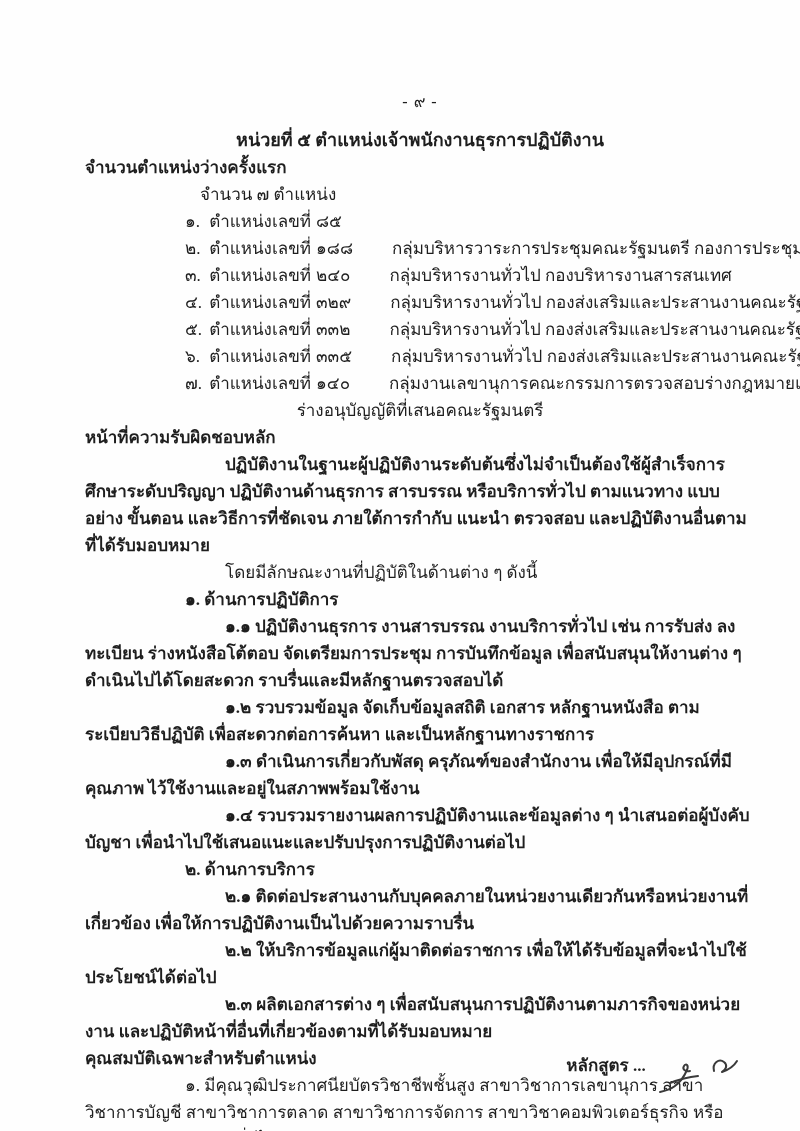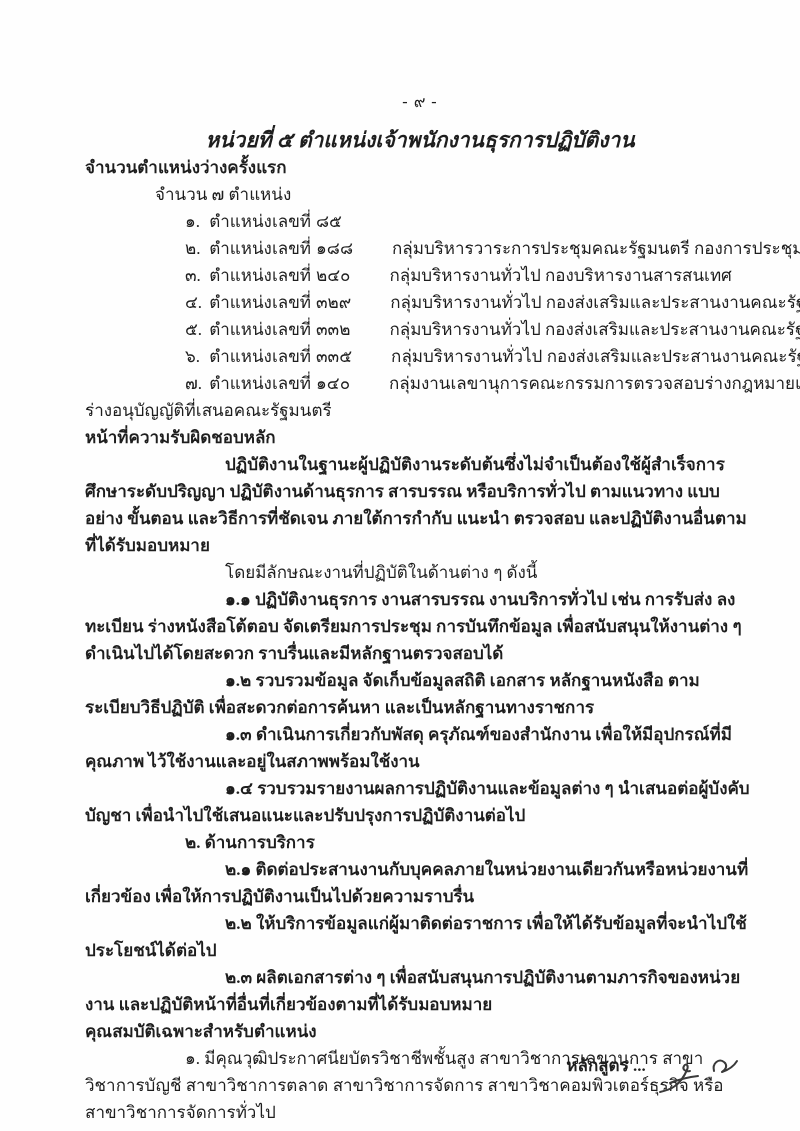--- a/index.html
+++ b/index.html
@@ -17,47 +17,46 @@
     padding:88px 45px 0 85px;
   }
   .page-number{
     text-align:center;
     font-size:16px;
     letter-spacing:1px;
   }
   .doc-title{
     text-align:center;
     font-weight:bold;
-    font-size:21px;
+    font-size:18px;
     margin-top:12px;
-    font-style:italic;
   }
   .sect-heading{
     font-weight:bold;
   }
   .sub-heading{
     font-weight:bold;
     margin-left:100px;
   }
-  .count-line{margin-left:70px;}
+  .count-line{margin-left:115px;}
   .vac-list{margin:0;padding:0;}
   .vac-row{
     display:flex;
     margin-left:100px;
     white-space:nowrap;
     gap:39px;
   }
   .vac-col-a{
     flex:0 0 145px;
     display:inline-block;
   }
   .vac-no{display:inline-block;min-width:20px;}
   .vac-num{margin-left:5px;}
   .vac-unit{display:inline-block;}
-  .vac-cont{margin-left:0;}
+  .vac-cont{margin-left:0;text-align:center;}
   .para{
     margin:0;
     text-indent:140px;
     text-align:left;
     font-weight:bold;
   }
   .para-qual{
     margin:0;
     text-indent:100px;
   }
@@ -128,20 +127,21 @@
       <span class="vac-col-a"><span class="vac-no">๗.</span> <span>ตำแหน่งเลขที่</span><span class="vac-num">๑๔๐</span></span>
       <span class="vac-unit">กลุ่มงานเลขานุการคณะกรรมการตรวจสอบร่างกฎหมายและ</span>
     </div>
     <div class="vac-cont">ร่างอนุบัญญัติที่เสนอคณะรัฐมนตรี</div>
   </div>
 
   <div class="sect-heading">หน้าที่ความรับผิดชอบหลัก</div>
   <p class="para">ปฏิบัติงานในฐานะผู้ปฏิบัติงานระดับต้นซึ่งไม่จำเป็นต้องใช้ผู้สำเร็จการศึกษาระดับปริญญา ปฏิบัติงานด้านธุรการ สารบรรณ หรือบริการทั่วไป ตามแนวทาง แบบอย่าง ขั้นตอน และวิธีการที่ชัดเจน ภายใต้การกำกับ แนะนำ ตรวจสอบ และปฏิบัติงานอื่นตามที่ได้รับมอบหมาย</p>
   <div class="lead-line">โดยมีลักษณะงานที่ปฏิบัติในด้านต่าง ๆ ดังนี้</div>
 
+  <div class="sub-heading">๑. ด้านการปฏิบัติการ</div>
   <p class="para">๑.๑ ปฏิบัติงานธุรการ งานสารบรรณ งานบริการทั่วไป เช่น การรับส่ง ลงทะเบียน ร่างหนังสือโต้ตอบ จัดเตรียมการประชุม การบันทึกข้อมูล เพื่อสนับสนุนให้งานต่าง ๆ ดำเนินไปได้โดยสะดวก ราบรื่นและมีหลักฐานตรวจสอบได้</p>
   <p class="para">๑.๒ รวบรวมข้อมูล จัดเก็บข้อมูลสถิติ เอกสาร หลักฐานหนังสือ ตามระเบียบวิธีปฏิบัติ เพื่อสะดวกต่อการค้นหา และเป็นหลักฐานทางราชการ</p>
   <p class="para">๑.๓ ดำเนินการเกี่ยวกับพัสดุ ครุภัณฑ์ของสำนักงาน เพื่อให้มีอุปกรณ์ที่มีคุณภาพ ไว้ใช้งานและอยู่ในสภาพพร้อมใช้งาน</p>
   <p class="para">๑.๔ รวบรวมรายงานผลการปฏิบัติงานและข้อมูลต่าง ๆ นำเสนอต่อผู้บังคับบัญชา เพื่อนำไปใช้เสนอแนะและปรับปรุงการปฏิบัติงานต่อไป</p>
 
   <div class="sub-heading">๒. ด้านการบริการ</div>
   <p class="para">๒.๑ ติดต่อประสานงานกับบุคคลภายในหน่วยงานเดียวกันหรือหน่วยงานที่เกี่ยวข้อง เพื่อให้การปฏิบัติงานเป็นไปด้วยความราบรื่น</p>
   <p class="para">๒.๒ ให้บริการข้อมูลแก่ผู้มาติดต่อราชการ เพื่อให้ได้รับข้อมูลที่จะนำไปใช้ประโยชน์ได้ต่อไป</p>
   <p class="para">๒.๓ ผลิตเอกสารต่าง ๆ เพื่อสนับสนุนการปฏิบัติงานตามภารกิจของหน่วยงาน และปฏิบัติหน้าที่อื่นที่เกี่ยวข้องตามที่ได้รับมอบหมาย</p>
 

